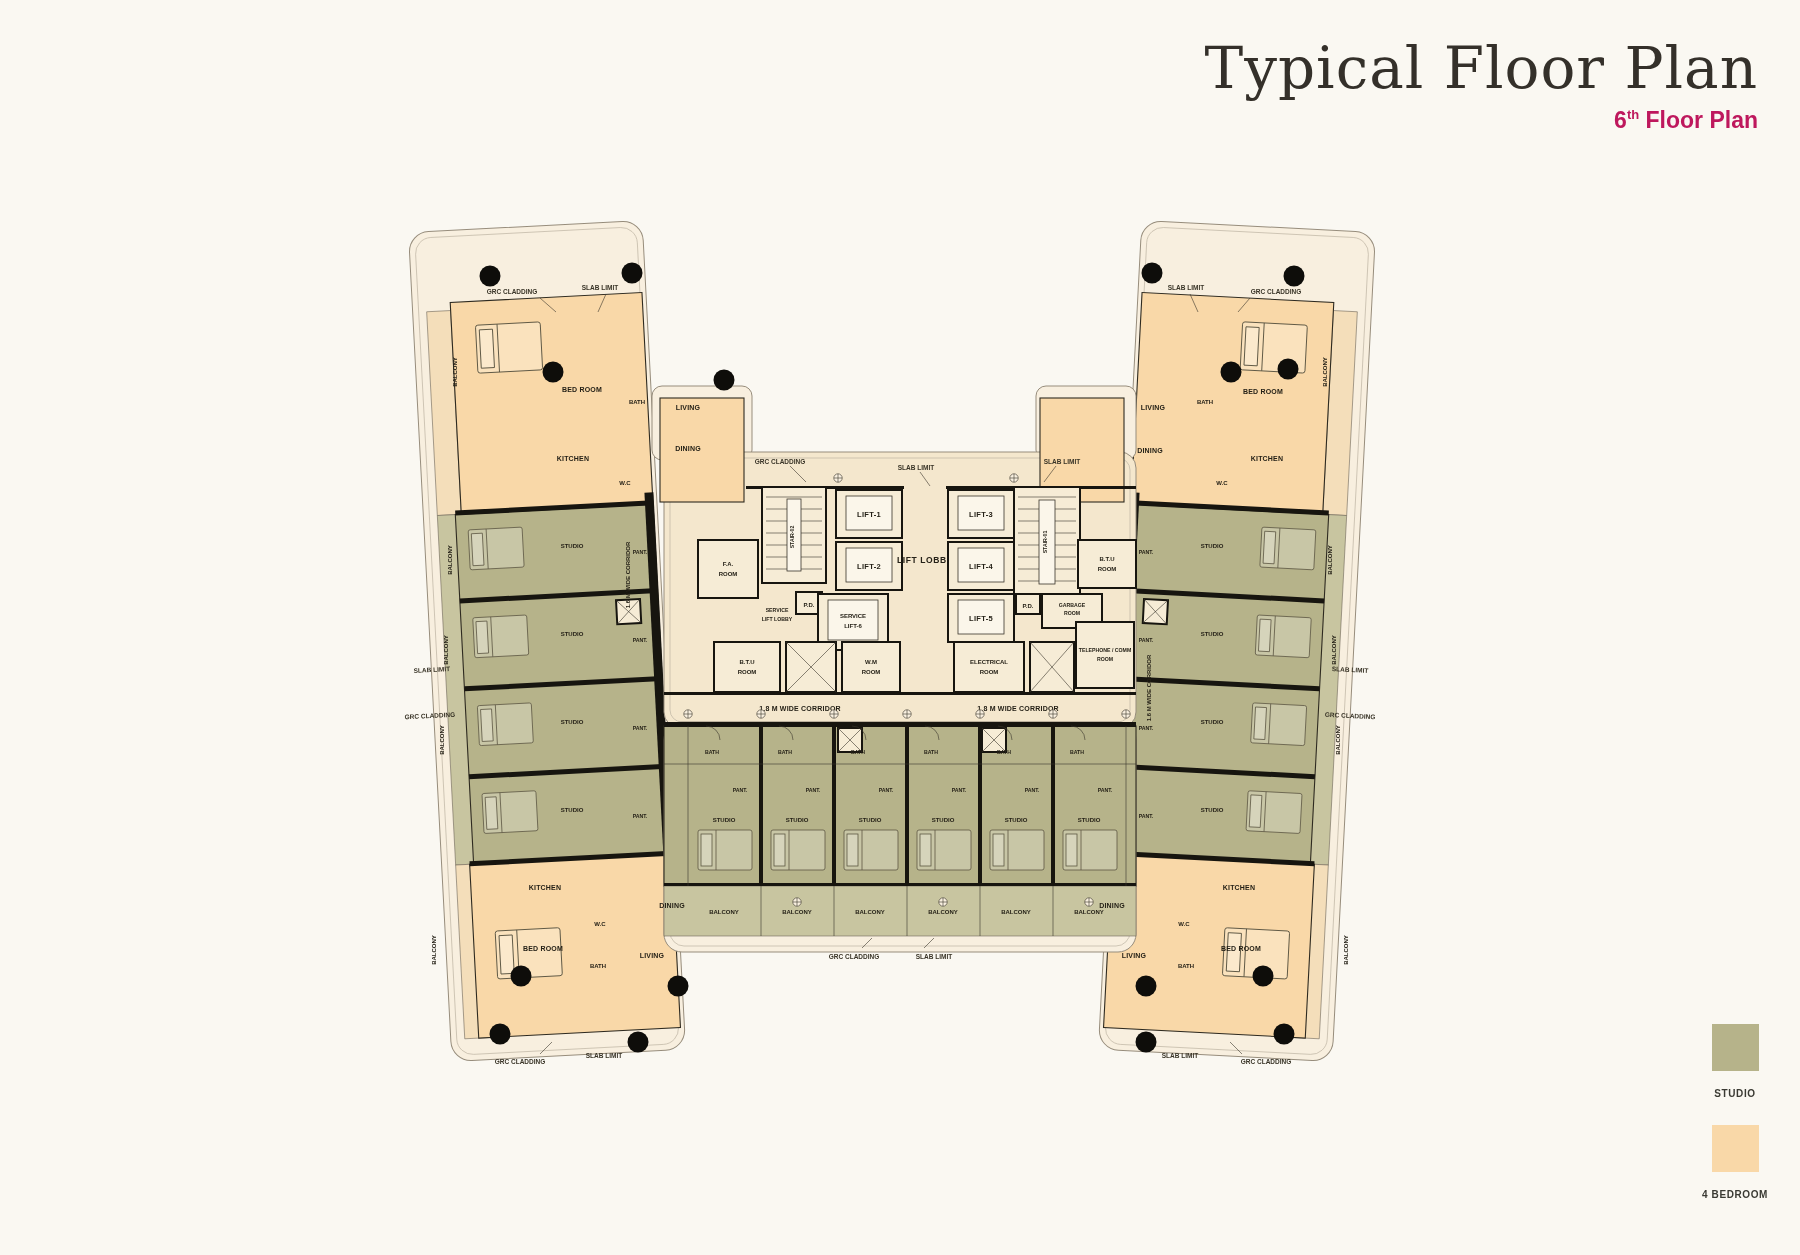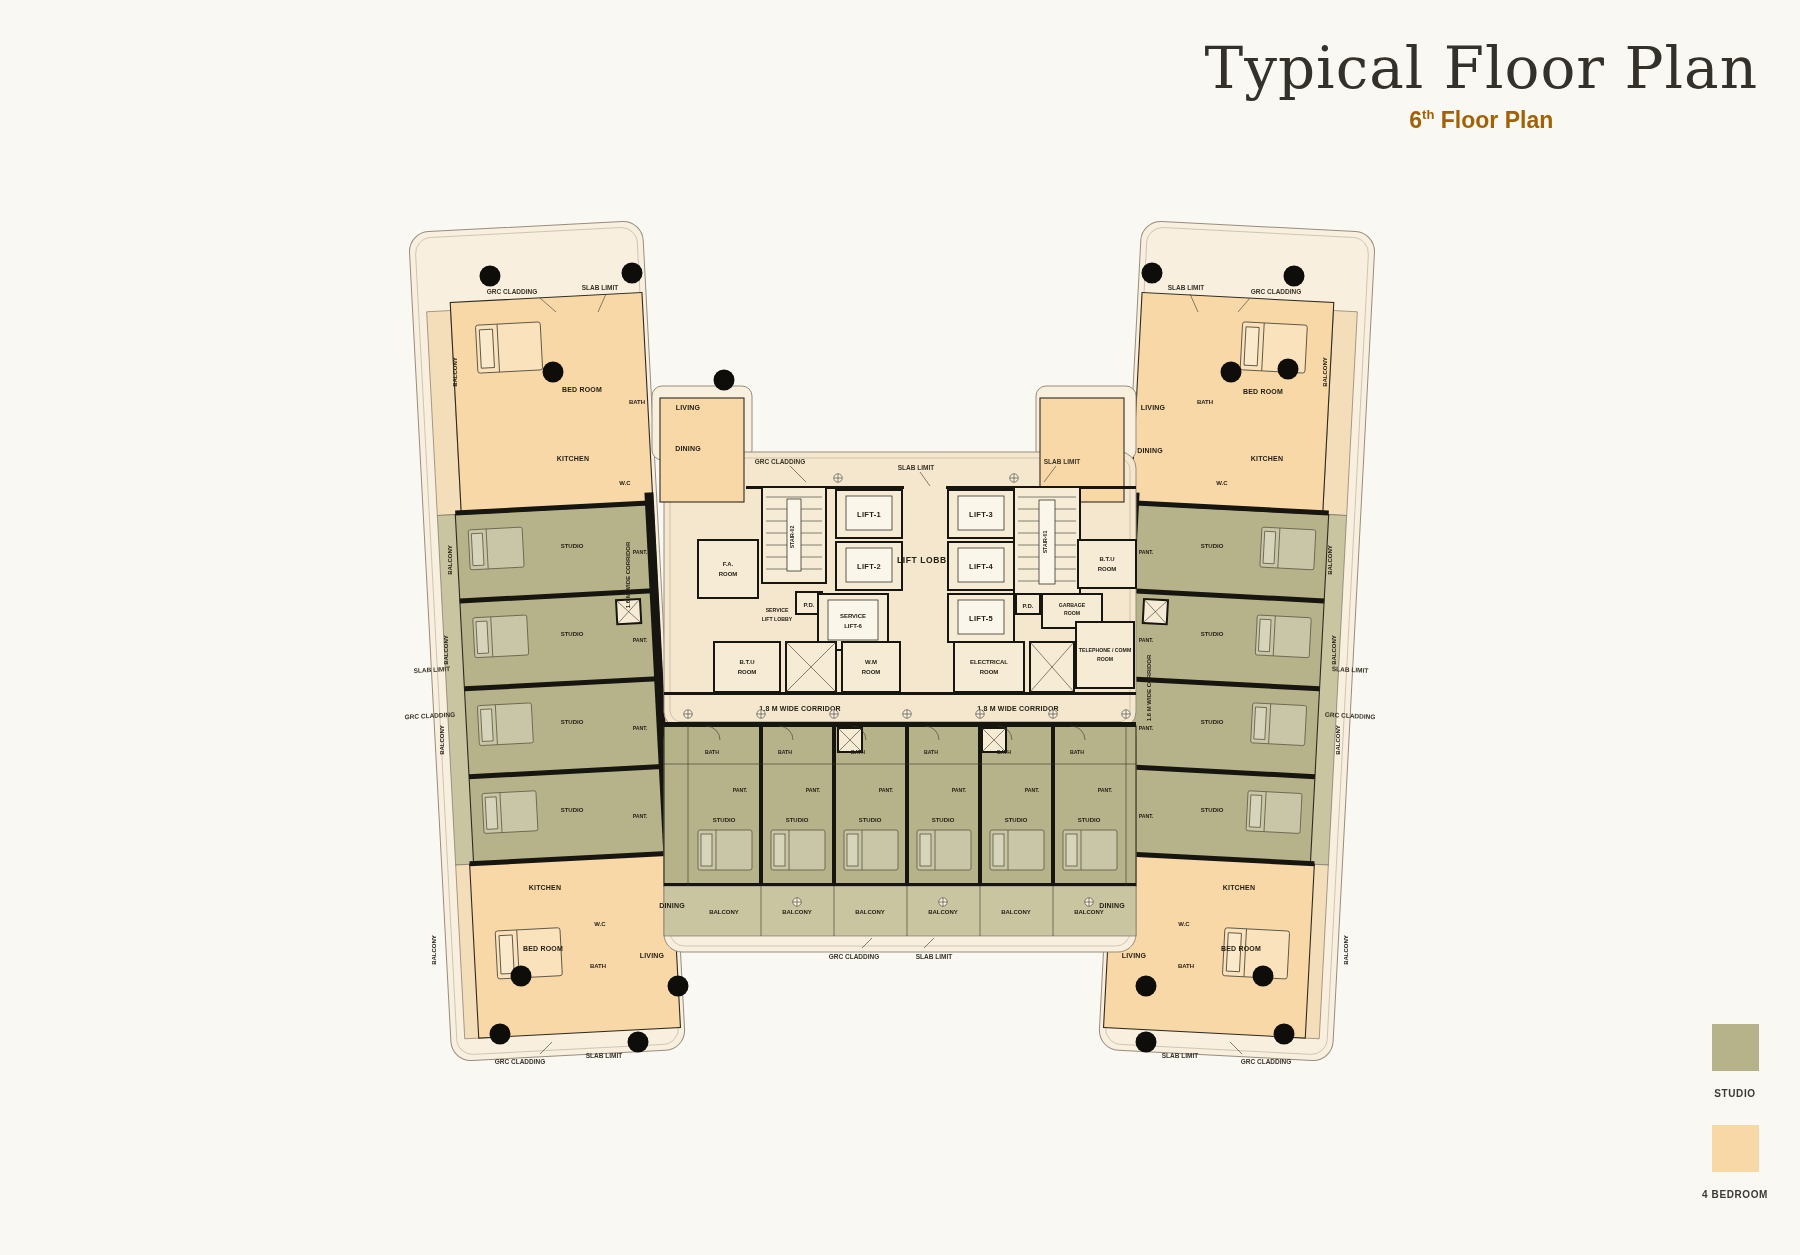--- a/index.html
+++ b/index.html
@@ -1,22 +1,22 @@
 <!DOCTYPE html>
 <html><head>
 <meta charset="utf-8">
 <style>
   html,body{margin:0;padding:0;}
   body{width:1800px;height:1255px;background:#faf8f2;position:relative;overflow:hidden;
        font-family:"Liberation Sans",sans-serif;}
   
-  .hdr{position:absolute;top:38px;right:42px;text-align:center;}
+  .hdr{position:absolute;top:38px;right:42px;text-align:right;}
   .hdr .title{font-family:"DejaVu Serif",serif;font-weight:400;font-size:58px;
               color:#34302a;letter-spacing:1px;line-height:1.05;}
-  .hdr .subtitle{margin-top:8px;font-size:23px;font-weight:700;color:#a16207;}
+  .hdr .subtitle{margin-top:8px;font-size:23px;font-weight:700;color:#be185d;}
   .hdr .subtitle sup{font-size:13px;}
   
   .legend{position:absolute;left:1688px;top:1024px;width:94px;text-align:center;}
   .legend .sw{width:47px;height:47px;margin:0 auto;}
   .legend .lab{margin-top:13px;margin-bottom:26px;font-size:10px;font-weight:700;
                letter-spacing:.6px;color:#3a3a33;}
   
   .plan{position:absolute;left:400px;top:215px;}
   .o   {fill:#f8efdf;stroke:#978d7c;stroke-width:1;}
   .o2  {fill:none;stroke:#bdb4a3;stroke-width:.7;}

